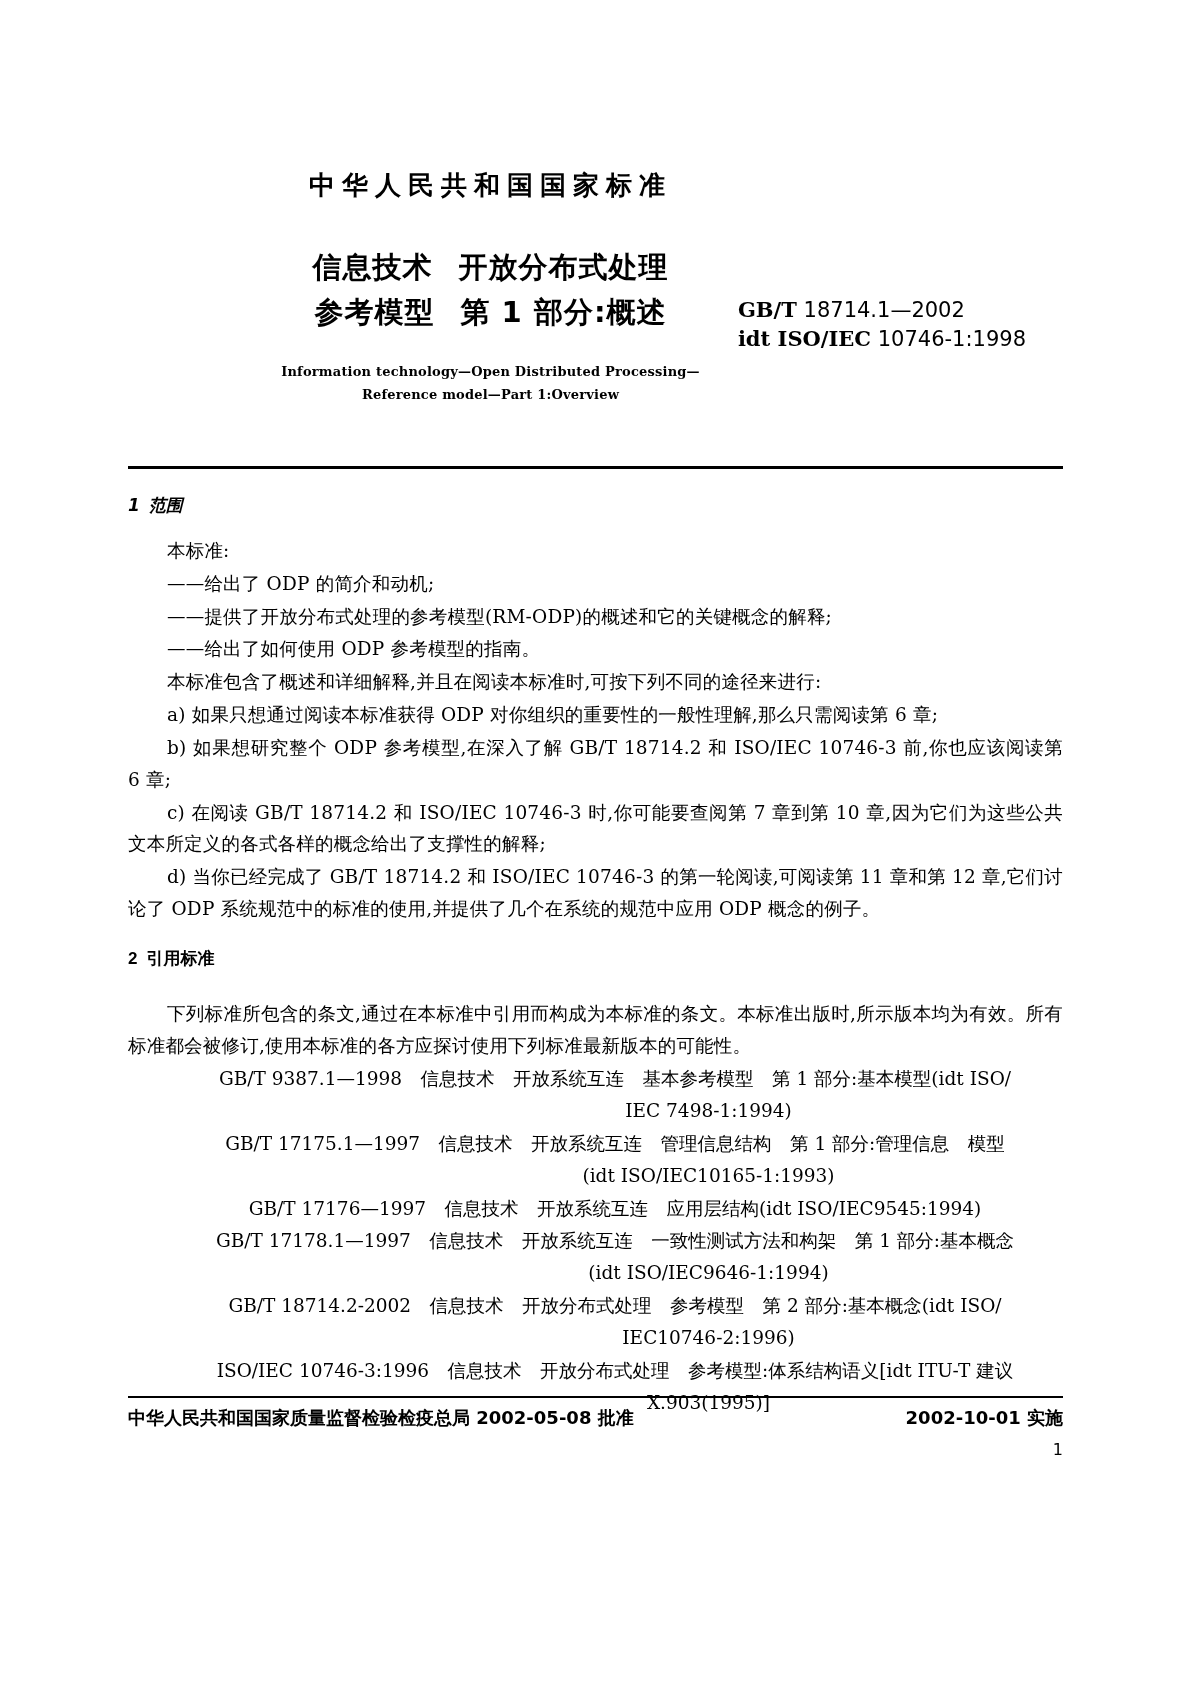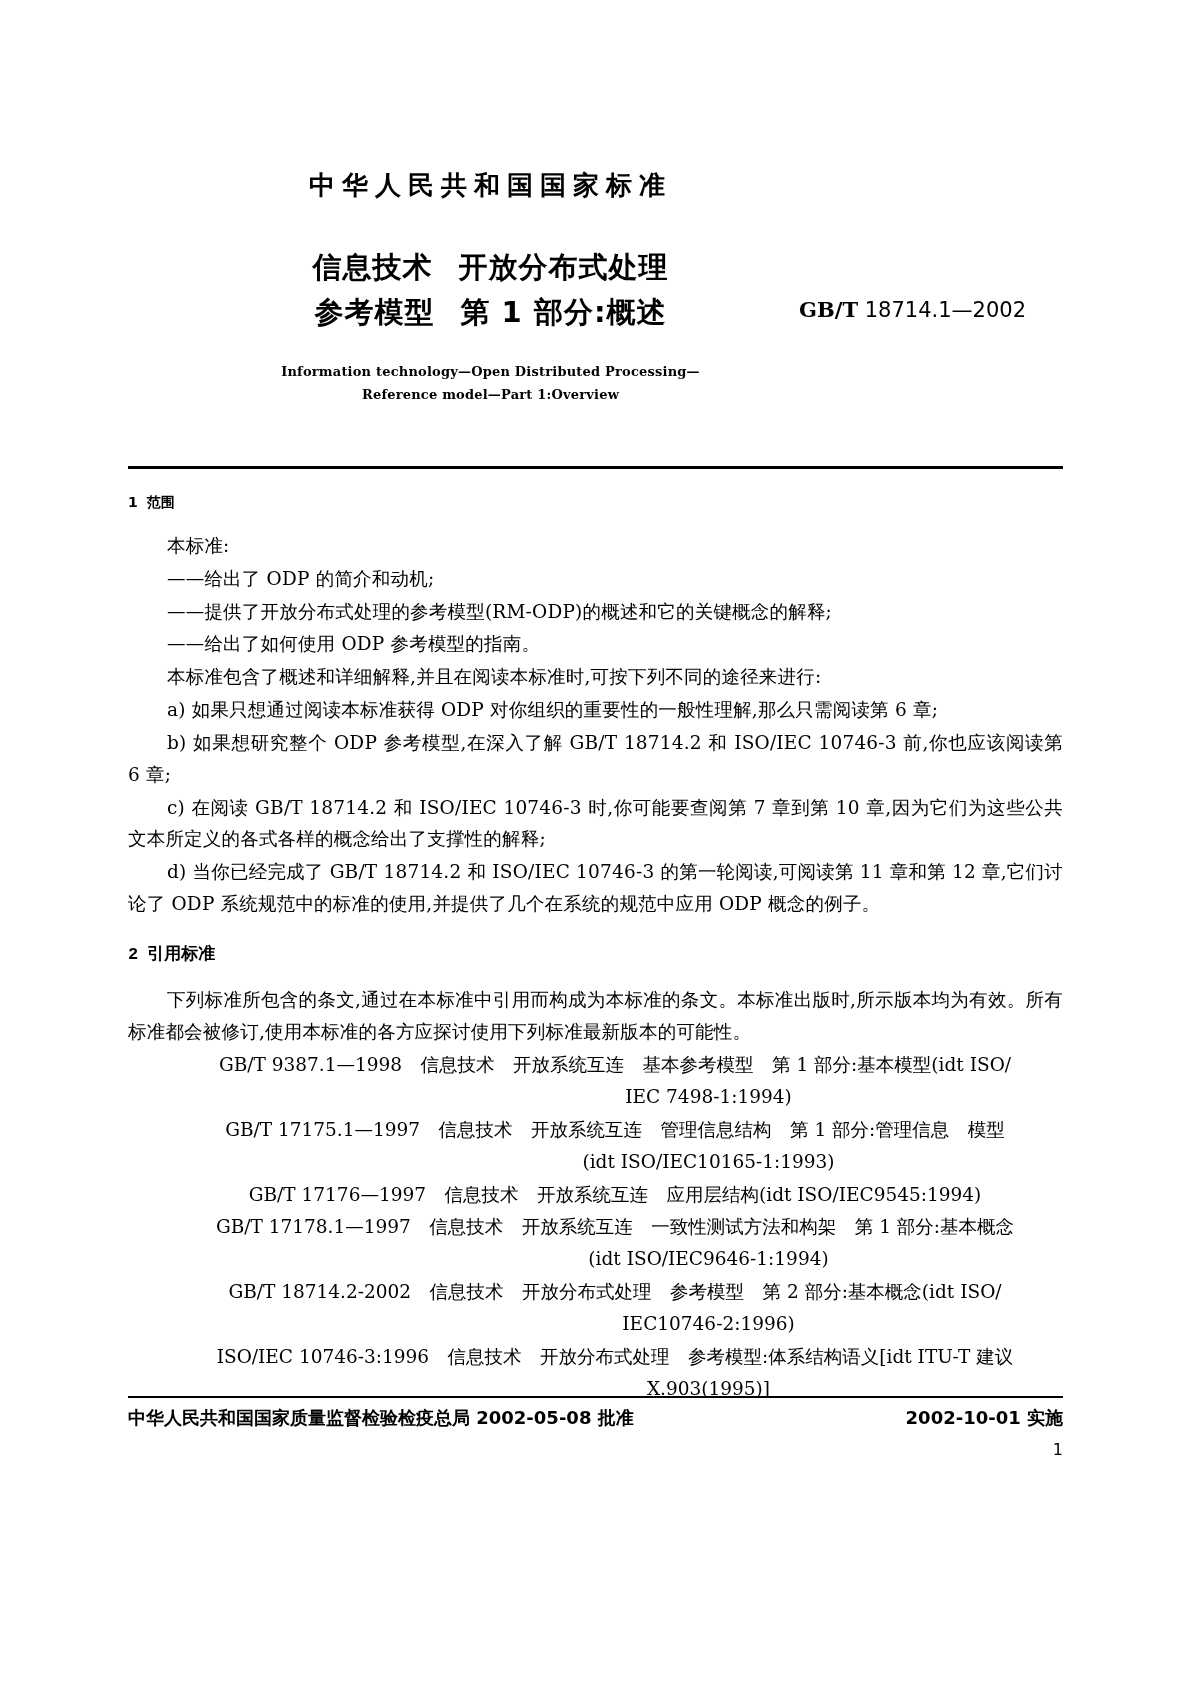--- a/index.html
+++ b/index.html
@@ -98,30 +98,31 @@
   
   .body {
     position: absolute;
     left: 128px;
     right: 128px;
     top: 494px;
   }
   .clause-heading {
     font-family: "DejaVu Sans", "Liberation Sans", sans-serif;
     font-weight: bold;
-    font-size: 14px;
+    font-size: 17px;
     margin: 0 0 18px 0;
+    font-style: italic;
   }
   .clause-heading .num { margin-right: 9px; }
 
   .clause-2-heading {
-    font-family: Liberation Mono, monospace;
+    font-family: Liberation Sans, sans-serif;
     font-weight: bold;
     font-size: 17px;
-    margin: 22px 0 19px 0;
+    margin: 22px 0 28px 0;
   }
   .clause-2-heading .num { margin-right: 9px; }
 
   p.para {
     margin: 0 0 1px 0;
     font-size: 18.5px;
     line-height: 1.72;
     text-align: justify;
     letter-spacing: 0.2px;
   }
@@ -181,20 +182,23 @@
         <span>信息技术</span><span class="gap"></span><span>开放分布式处理</span>
       </div>
       <div class="title-cn-2">
         <span>参考模型</span><span class="gap"></span><span>第 1 部分:概述</span>
       </div>
     </div>
 
     <div class="std-number-box">
       <div class="std-number-1">
         <span>GB/T</span><span class="sans"> 18714.1—2002</span>
+      </div>
+      <div class="std-number-2">
+        <span>idt ISO/IEC</span><span class="sans"> 10746-1:1998</span>
       </div>
     </div>
 
     <div class="title-en">
       <div class="title-en-1">Information technology—Open Distributed Processing—</div>
       <div class="title-en-2">Reference model—Part 1:Overview</div>
     </div>
   </div>
 
   <div class="rule-top"></div>

